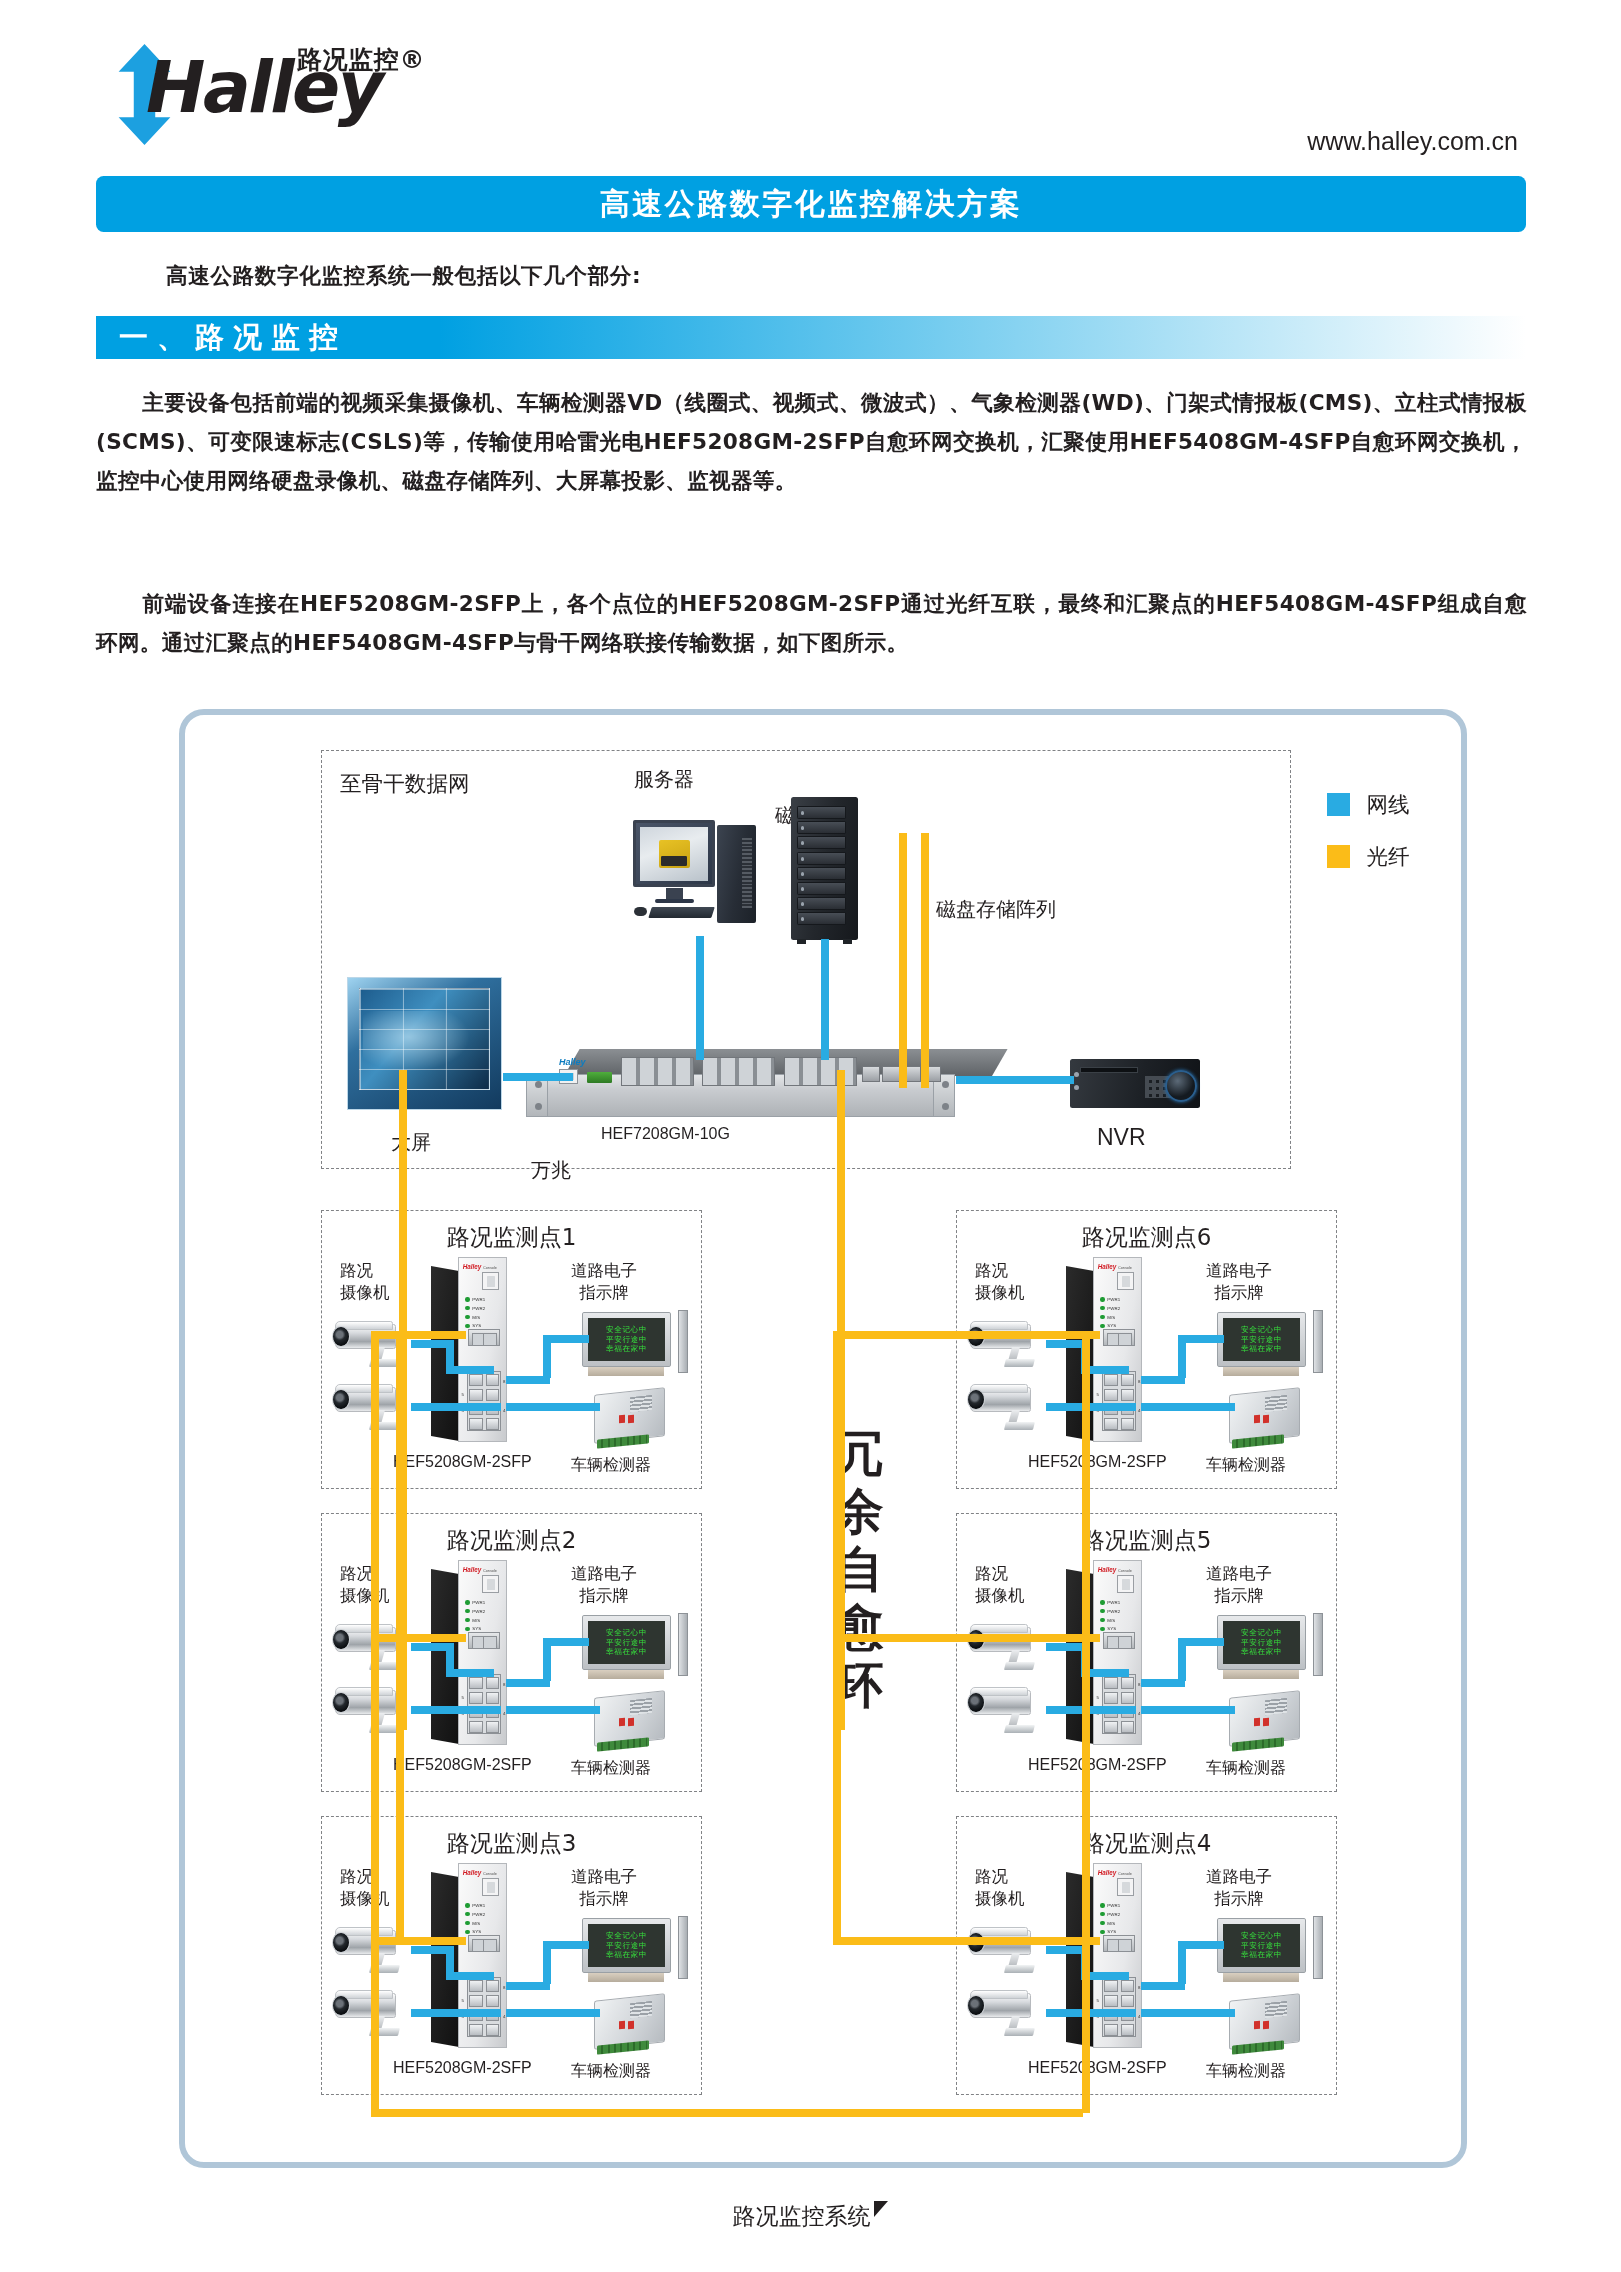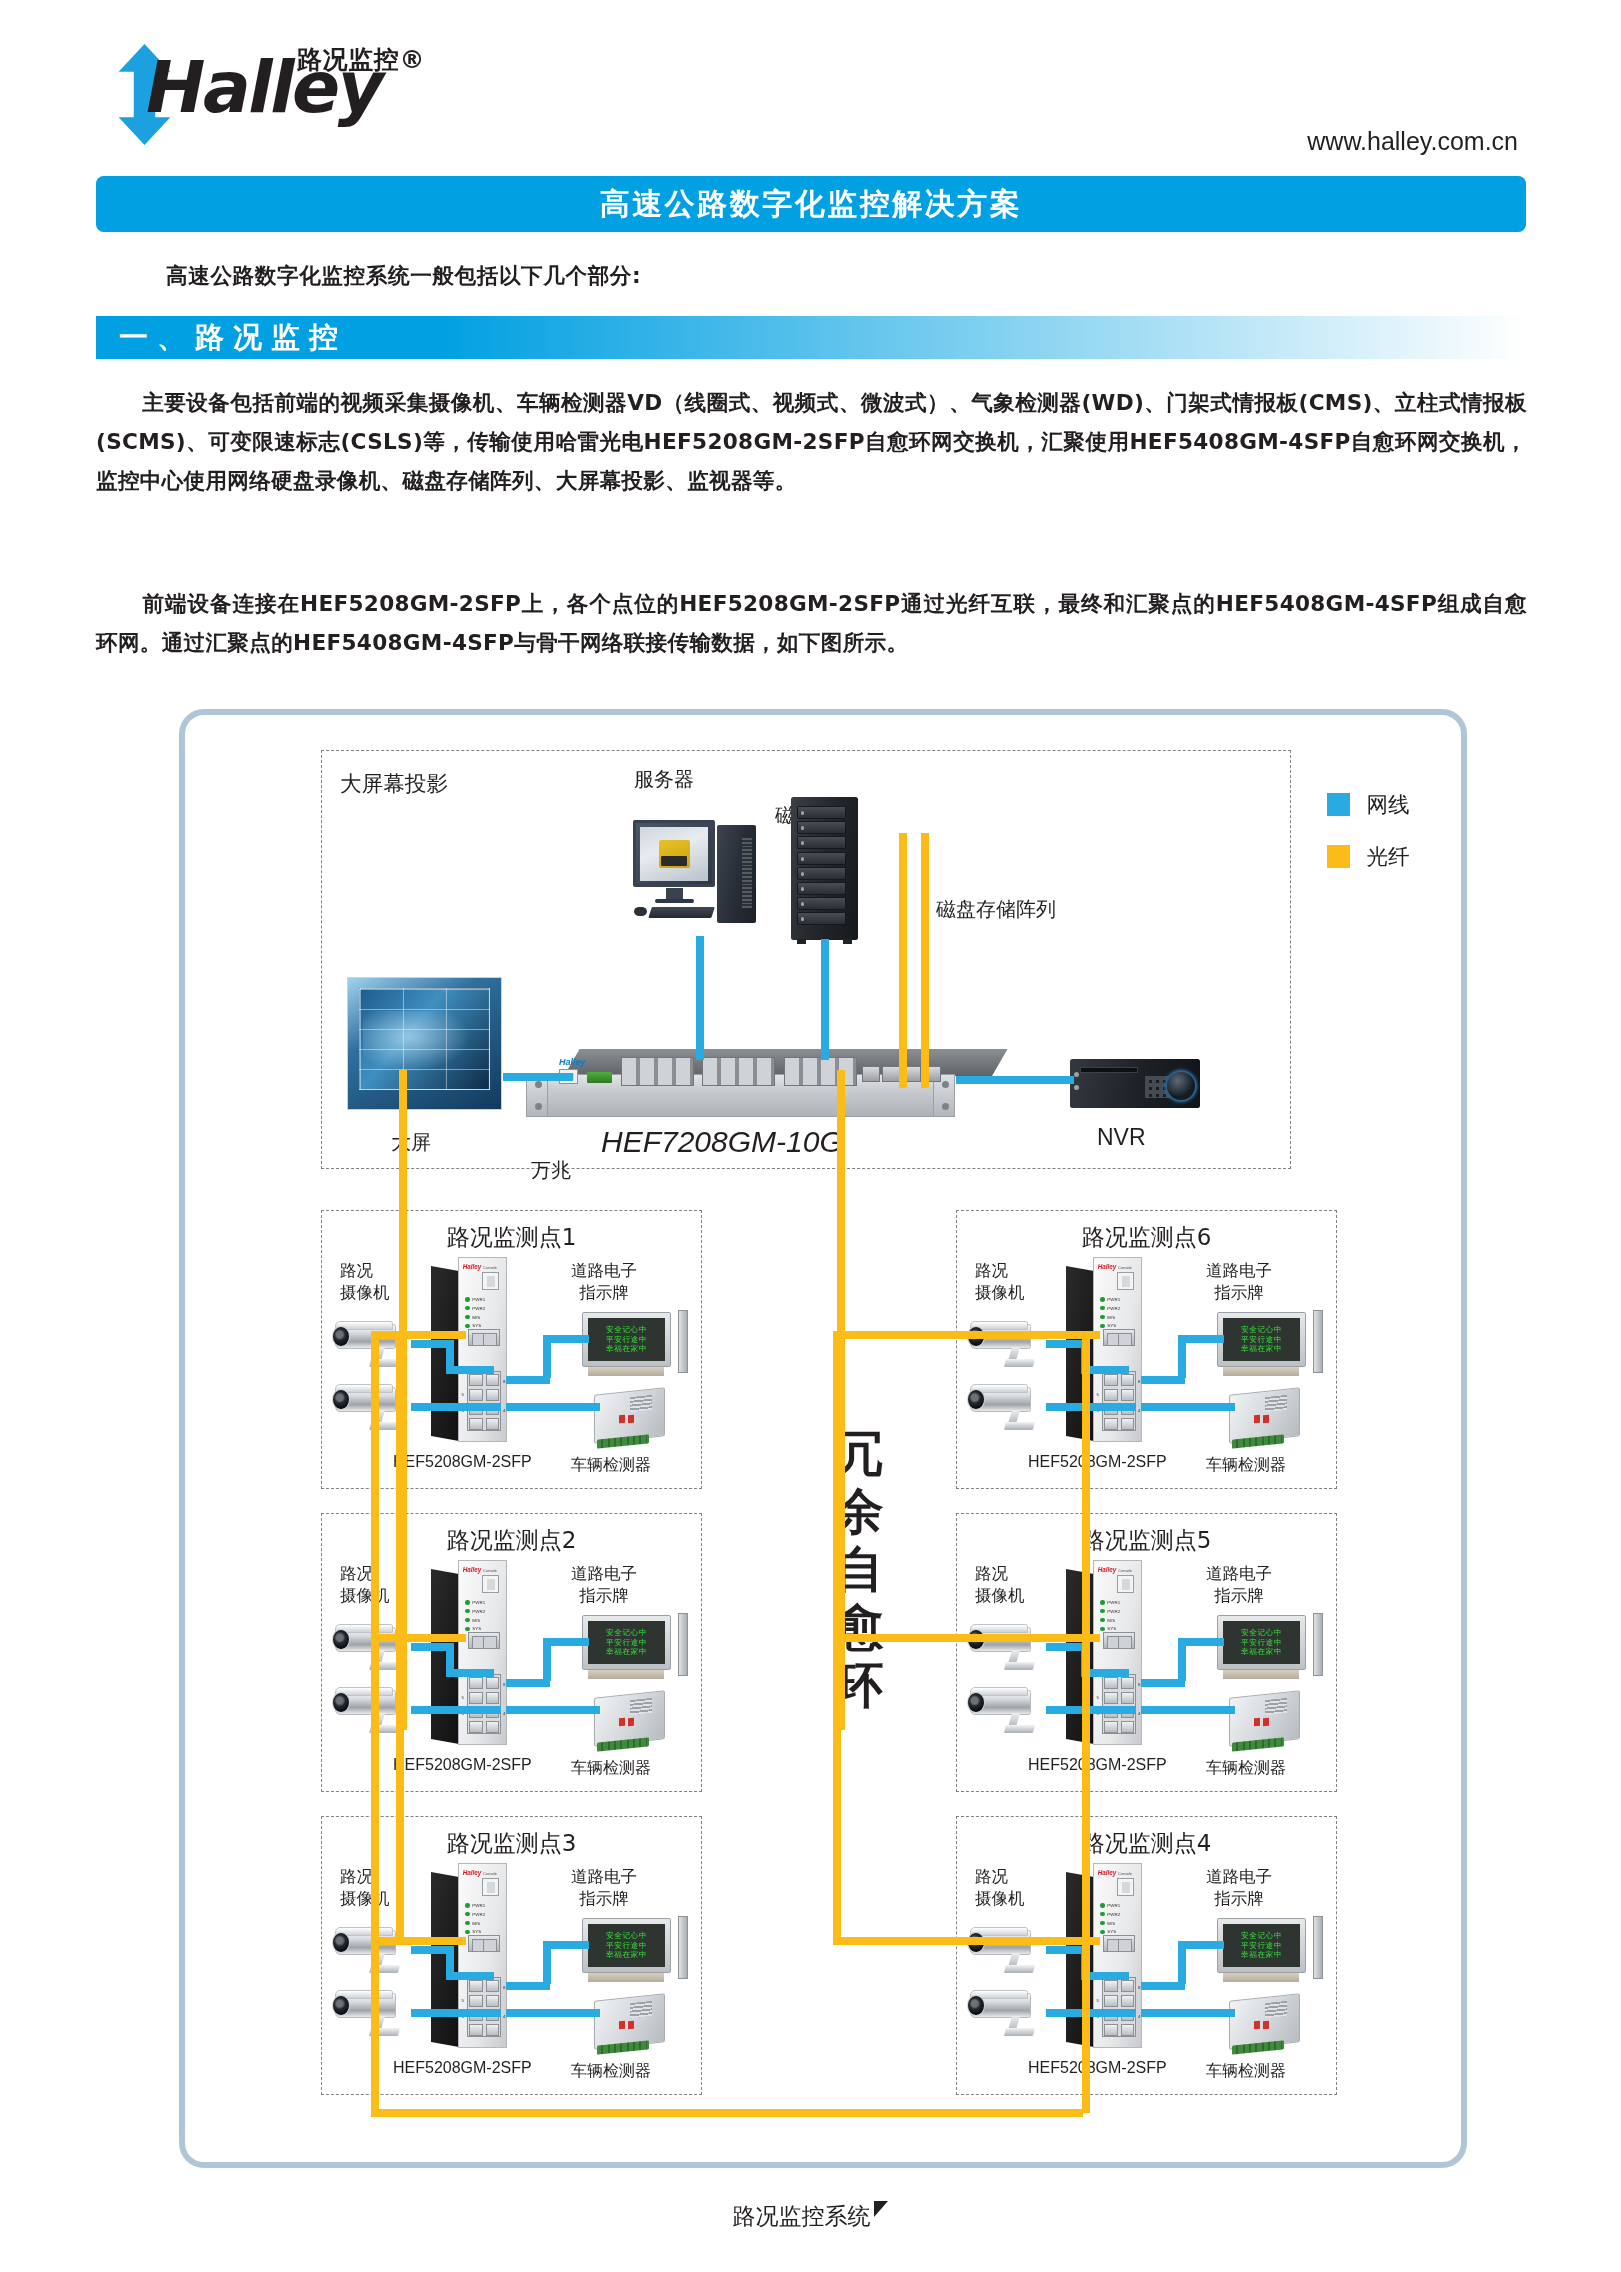--- a/index.html
+++ b/index.html
@@ -296,26 +296,26 @@
 <div class="section-bar">
   <span>一、路况监控</span>
 </div>
 
 <div class="para p1"><span class="indent"></span><span>主要设备包括前端的视频采集摄像机、车辆检测器VD（线圈式、视频式、微波式）、气象检测器(WD)、门架式情报板(CMS)、立柱式情报板(SCMS)、可变限速标志(CSLS)等，传输使用哈雷光电HEF5208GM-2SFP自愈环网交换机，汇聚使用HEF5408GM-4SFP自愈环网交换机，监控中心使用网络硬盘录像机、磁盘存储阵列、大屏幕投影、监视器等。</span></div>
 <div class="para p2"><span class="indent"></span><span>前端设备连接在HEF5208GM-2SFP上，各个点位的HEF5208GM-2SFP通过光纤互联，最终和汇聚点的HEF5408GM-4SFP组成自愈环网。通过汇聚点的HEF5408GM-4SFP与骨干网络联接传输数据，如下图所示。</span></div>
 
 <div class="diagram">
 
   <div class="center-box">
-    <div class="center-title">大屏幕投影</div>
+    <div class="center-title">至骨干数据网</div>
 
     <div class="lbl" style="left:312px; top:15px;">服务器</div>
     <div class="lbl" style="left:453px; top:15px;margin-top:36px;">磁盘阵列</div>
     <div class="lbl" style="left:614px; top:145px;">磁盘存储阵列</div>
-    <div class="lbl lbl-en" style="left:279px; top:374px; font-size:30px;font-style:italic;">HEF7208GM-10G</div>
+    <div class="lbl lbl-en" style="left:279px; top:374px; font-size:16px;">HEF7208GM-10G</div>
     <div class="lbl lbl-en" style="left:775px; top:373px; font-size:23px;">NVR</div>
     <div class="lbl" style="left:69px; top:378px;">大屏</div>
     <div class="lbl" style="left:209px; top:406px;">万兆</div>
 
     <div class="pc">
       <div class="monitor">
           <div class="screen">
             <div class="obj"></div>
           </div>
         </div>

